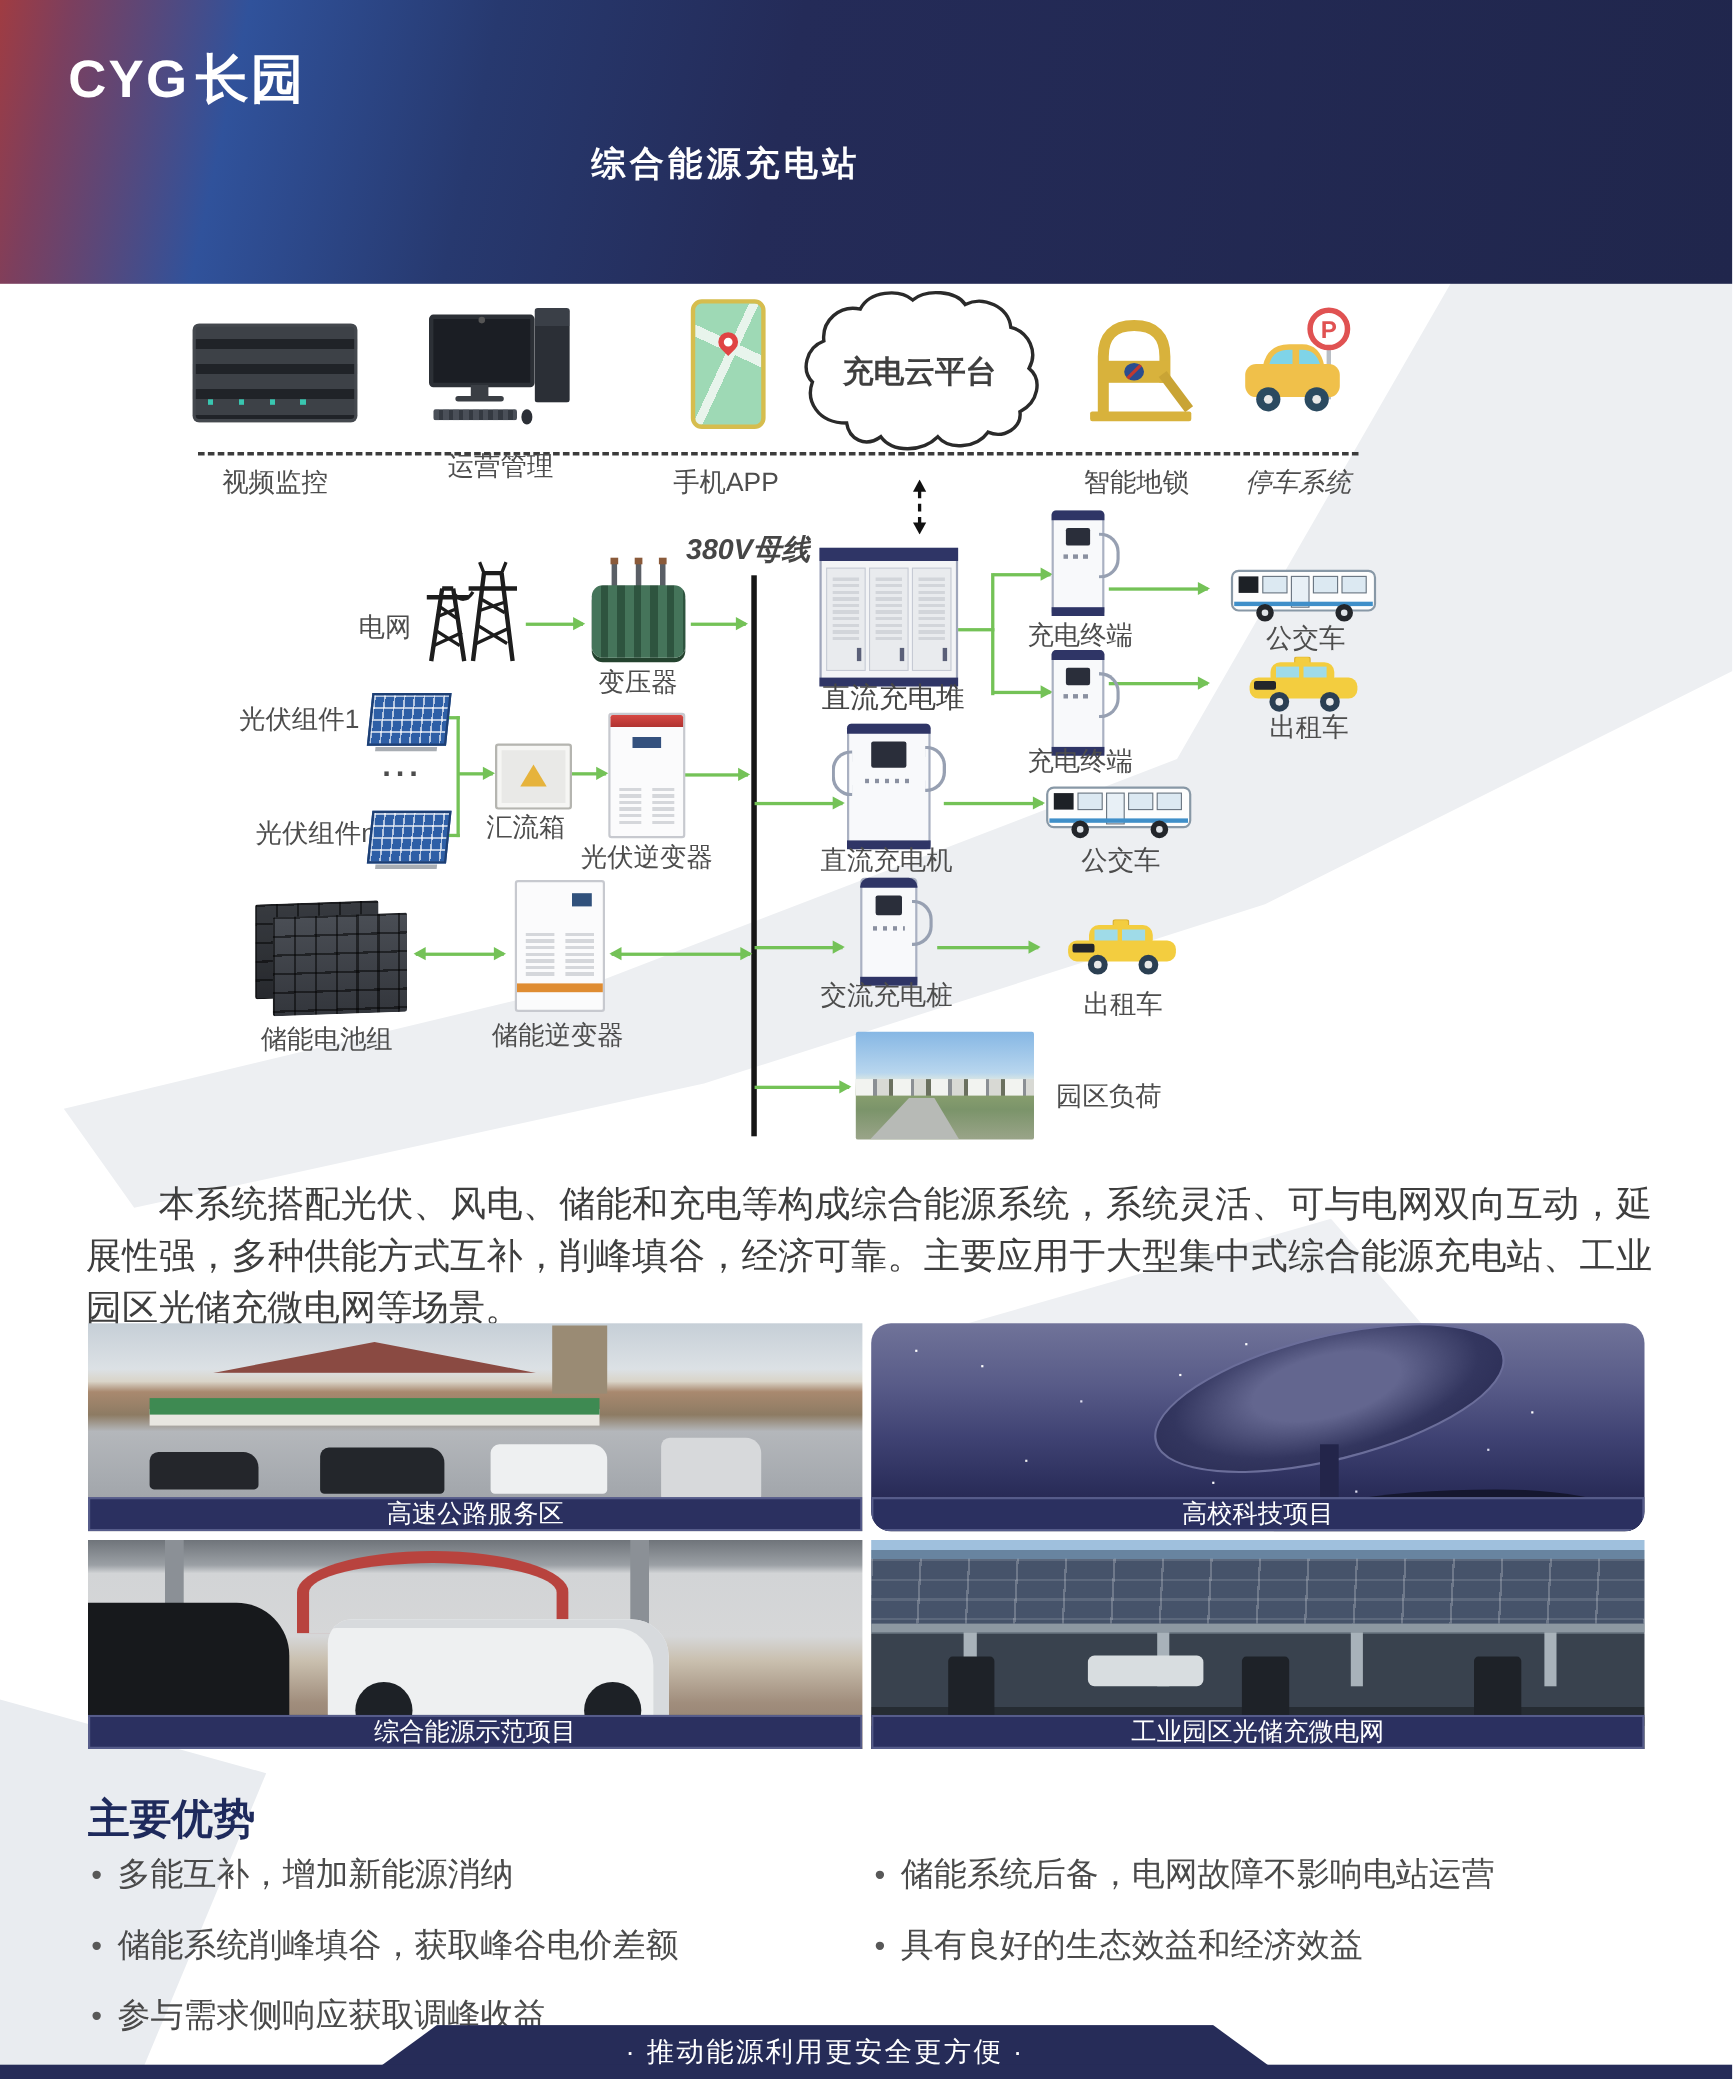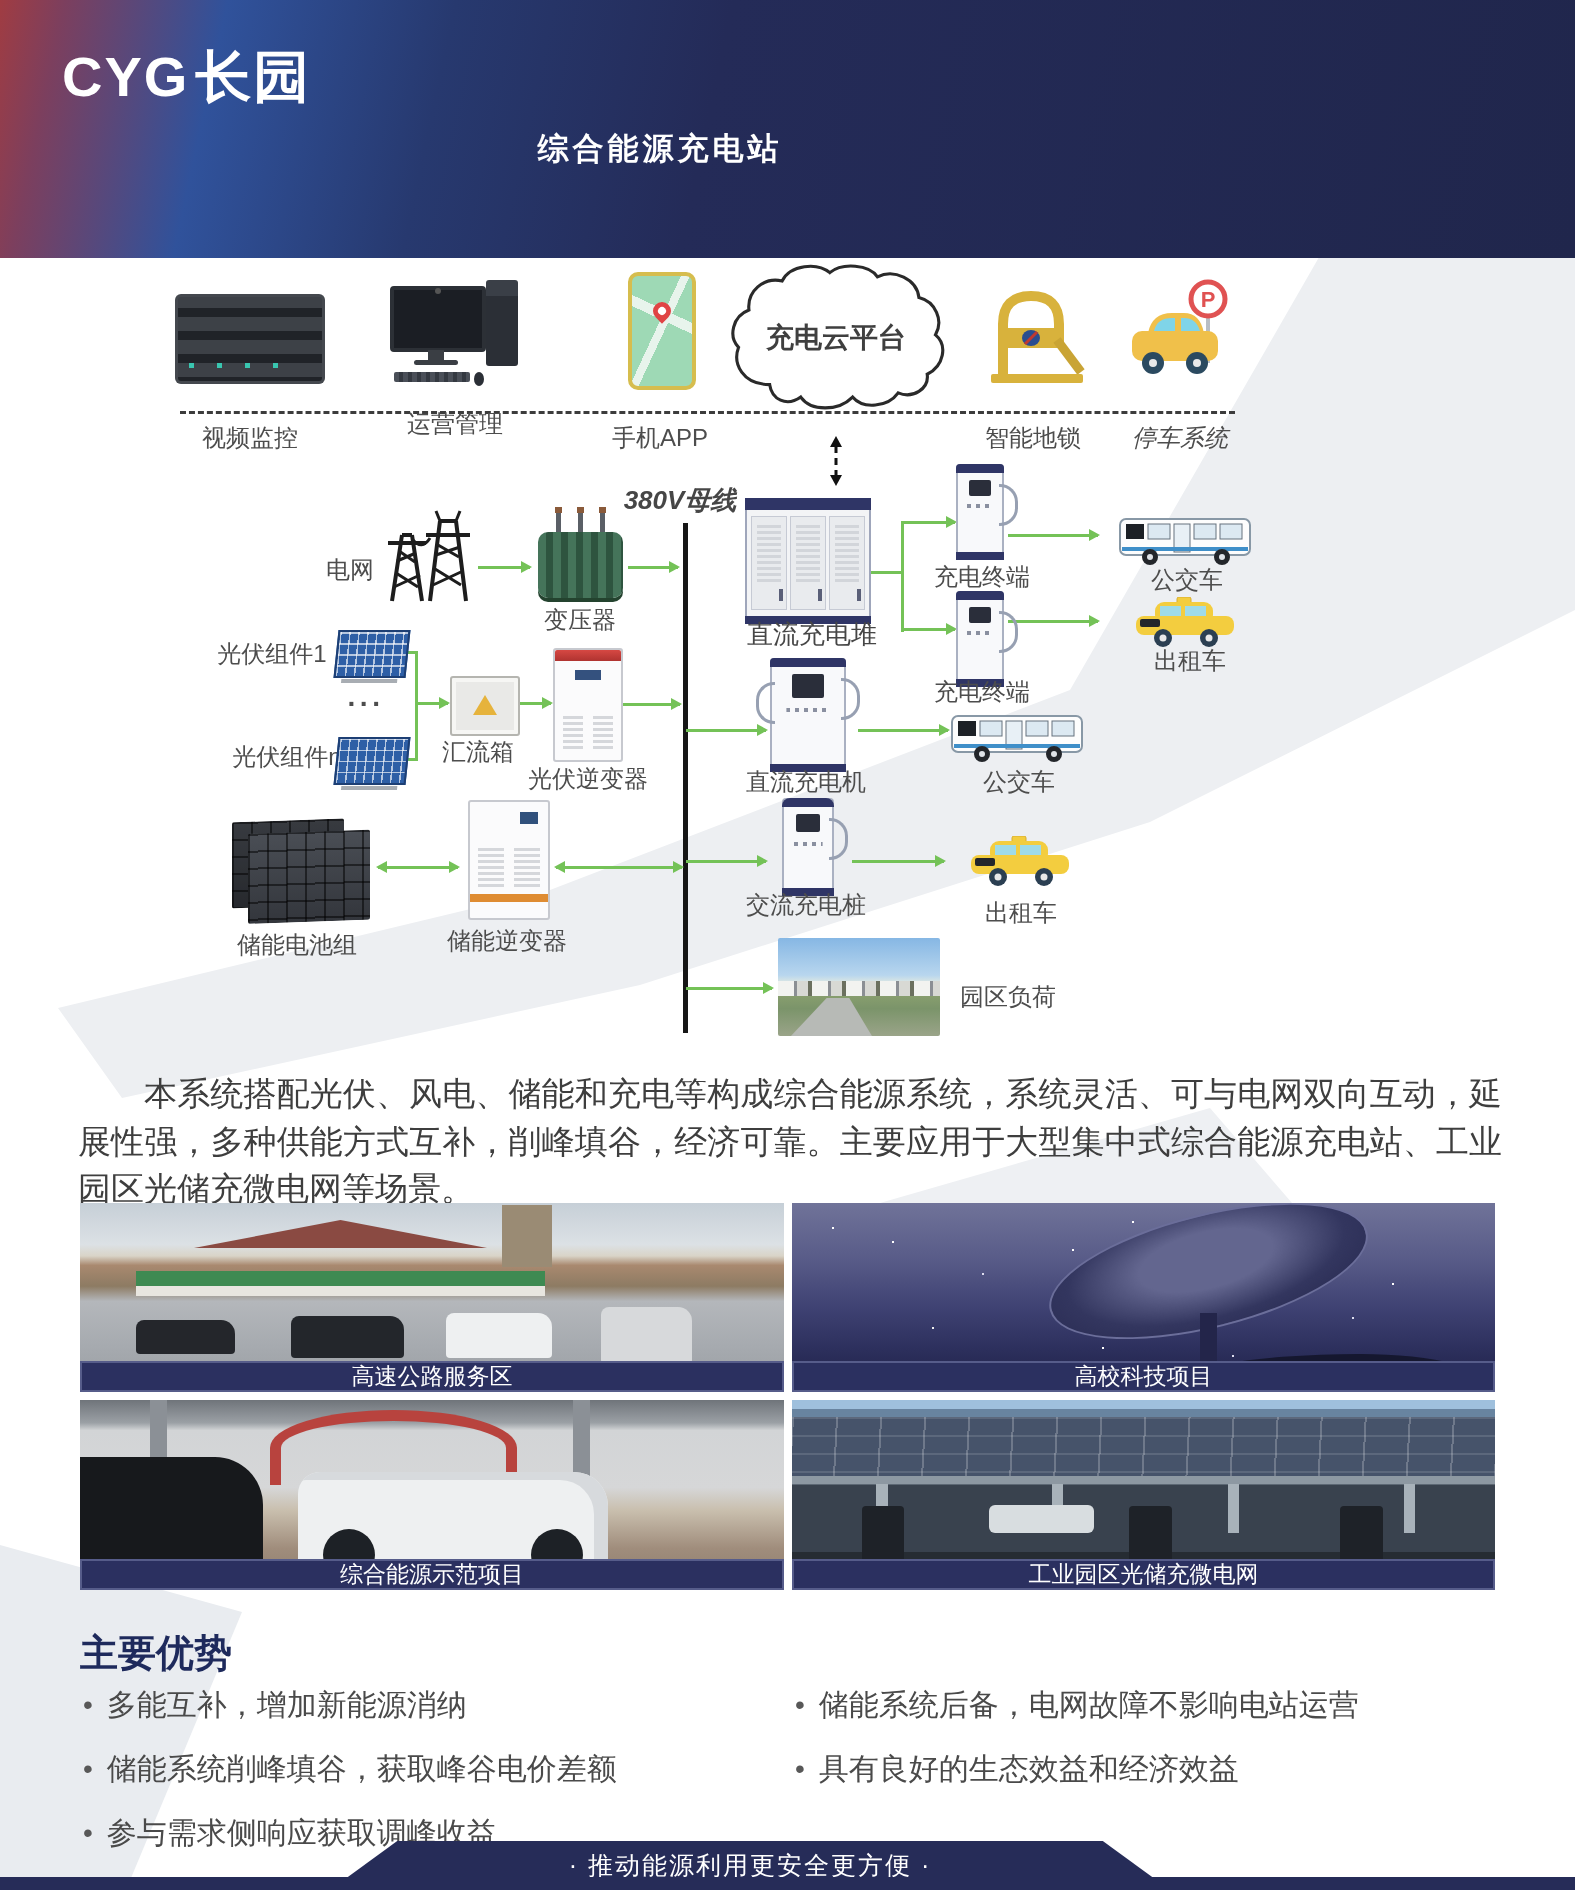--- a/index.html
+++ b/index.html
@@ -3,21 +3,21 @@
 <meta charset="utf-8">
 <style>
   html,body{margin:0;padding:0;background:#ffffff;}
   body{font-family:"Liberation Sans","DejaVu Sans",sans-serif;}
   #page{position:relative;width:1575px;height:1890px;background:#ffffff;overflow:hidden;}
   
   #bg-swoosh{position:absolute;left:0;top:0;z-index:0;}
   
   .hdr{position:absolute;left:0;top:0;width:1575px;height:258px;z-index:2;
     background:linear-gradient(102deg,#a03c42 0%,#7c3f5e 4%,#30529b 14%,#27396f 28%,#242b58 45%,#20264c 100%);}
-  .logo{position:absolute;left:62px;top:40px;color:#fff;font-size:56px;font-weight:bold;letter-spacing:2px;}
+  .logo{position:absolute;left:62px;top:40px;color:#fff;font-size:48px;font-weight:bold;letter-spacing:2px;}
   .logo .cn{margin-left:6px;}
   .title{position:absolute;left:0;top:128px;width:1320px;text-align:center;color:#fff;font-size:31px;font-weight:bold;letter-spacing:4px;}
   
   .abs{position:absolute;}
   .lb{position:absolute;transform:translate(-50%,-50%);font-size:24px;color:#4d4d4d;white-space:nowrap;font-weight:500;z-index:2;}
   .lb.big{font-size:26px;font-weight:bold;color:#464646;}
   .ar{position:absolute;height:3px;background:#74c257;z-index:1;}
   .ar::after{content:"";position:absolute;right:-2px;top:-5.5px;width:0;height:0;
     border-left:11px solid #74c257;border-top:6.5px solid transparent;border-bottom:6.5px solid transparent;}
   .ar.dbl::before{content:"";position:absolute;left:-2px;top:-5.5px;width:0;height:0;
@@ -94,21 +94,21 @@
     text-align:justify;text-indent:66px;z-index:2;}
   
   .photo{position:absolute;overflow:hidden;z-index:2;background:#c8ccd0;}
   .caption{position:absolute;left:0;right:0;bottom:0;height:31px;background:#2b3060;color:#ffffff;font-size:23px;
     display:flex;align-items:center;justify-content:center;box-shadow:inset 0 0 0 2px rgba(130,136,180,.5);z-index:3;}
   .ph1{background:linear-gradient(180deg,#c6cfd7 0%,#dce1e5 22%,#d9d4c8 28%,#a9896f 33%,#8d7b63 44%,#b4b7bb 52%,#a6aaaf 76%,#999da2 100%);}
   .ph1 .roof{position:absolute;left:16%;top:9%;width:42%;height:15%;background:#8a4a42;clip-path:polygon(0 100%,50% 0,100% 100%);}
   .ph1 .tower{position:absolute;left:60%;top:1%;width:7%;height:33%;background:#9a8b74;}
   .ph1 .sign{position:absolute;left:8%;top:36%;width:58%;height:8%;background:#3e8a52;box-shadow:0 10px 0 #e8e6e0;}
   .ph1 .car{position:absolute;border-radius:8px 14px 4px 4px;}
-  .ph2{background:linear-gradient(180deg,#707399 0%,#585b88 30%,#3f4273 55%,#2c2f5c 78%,#1d1f44 100%);}
+  .ph2{background:linear-gradient(180deg,#707399 0%,#585b88 30%,#3f4273 55%,#2c2f5c 78%,#1d1f44 100%);border-radius:18px;}
   .ph2 .dish{position:absolute;left:36%;top:6%;width:46%;height:58%;border-radius:50%;transform:rotate(-14deg);
     background:radial-gradient(ellipse at 50% 40%,#63668f 0 30%,#33365f 62%,#24264c 100%);border:2px solid #6b6e9a;}
   .ph2 .mast{position:absolute;left:58%;top:58%;width:2.5%;height:28%;background:#23254a;}
   .ph2 .trees{position:absolute;right:0;bottom:0;width:48%;height:20%;background:#15172f;border-radius:60% 40% 0 0/100% 90% 0 0;}
   .ph2 .stars{position:absolute;left:40px;top:24px;width:2px;height:2px;background:#fff;
     box-shadow:60px 14px #fff,150px 46px #ddddee,240px 22px #fff,330px 70px #eee,430px 34px #fff,520px 90px #ddddee,
     100px 100px #eee,270px 120px #fff,400px 128px #ddddee,560px 56px #fff,300px -6px #fff;}
   .ph3{background:linear-gradient(180deg,#6f747a 0%,#9ba0a5 12%,#d2d4d6 16%,#d6d7d8 46%,#c9bfae 58%,#a08d7c 78%,#8b7a6b 100%);}
   .ph3 .arch{position:absolute;left:27%;top:5%;width:32%;height:34%;border:11px solid #b8433e;border-bottom:none;
     border-radius:50% 50% 0 0;}

